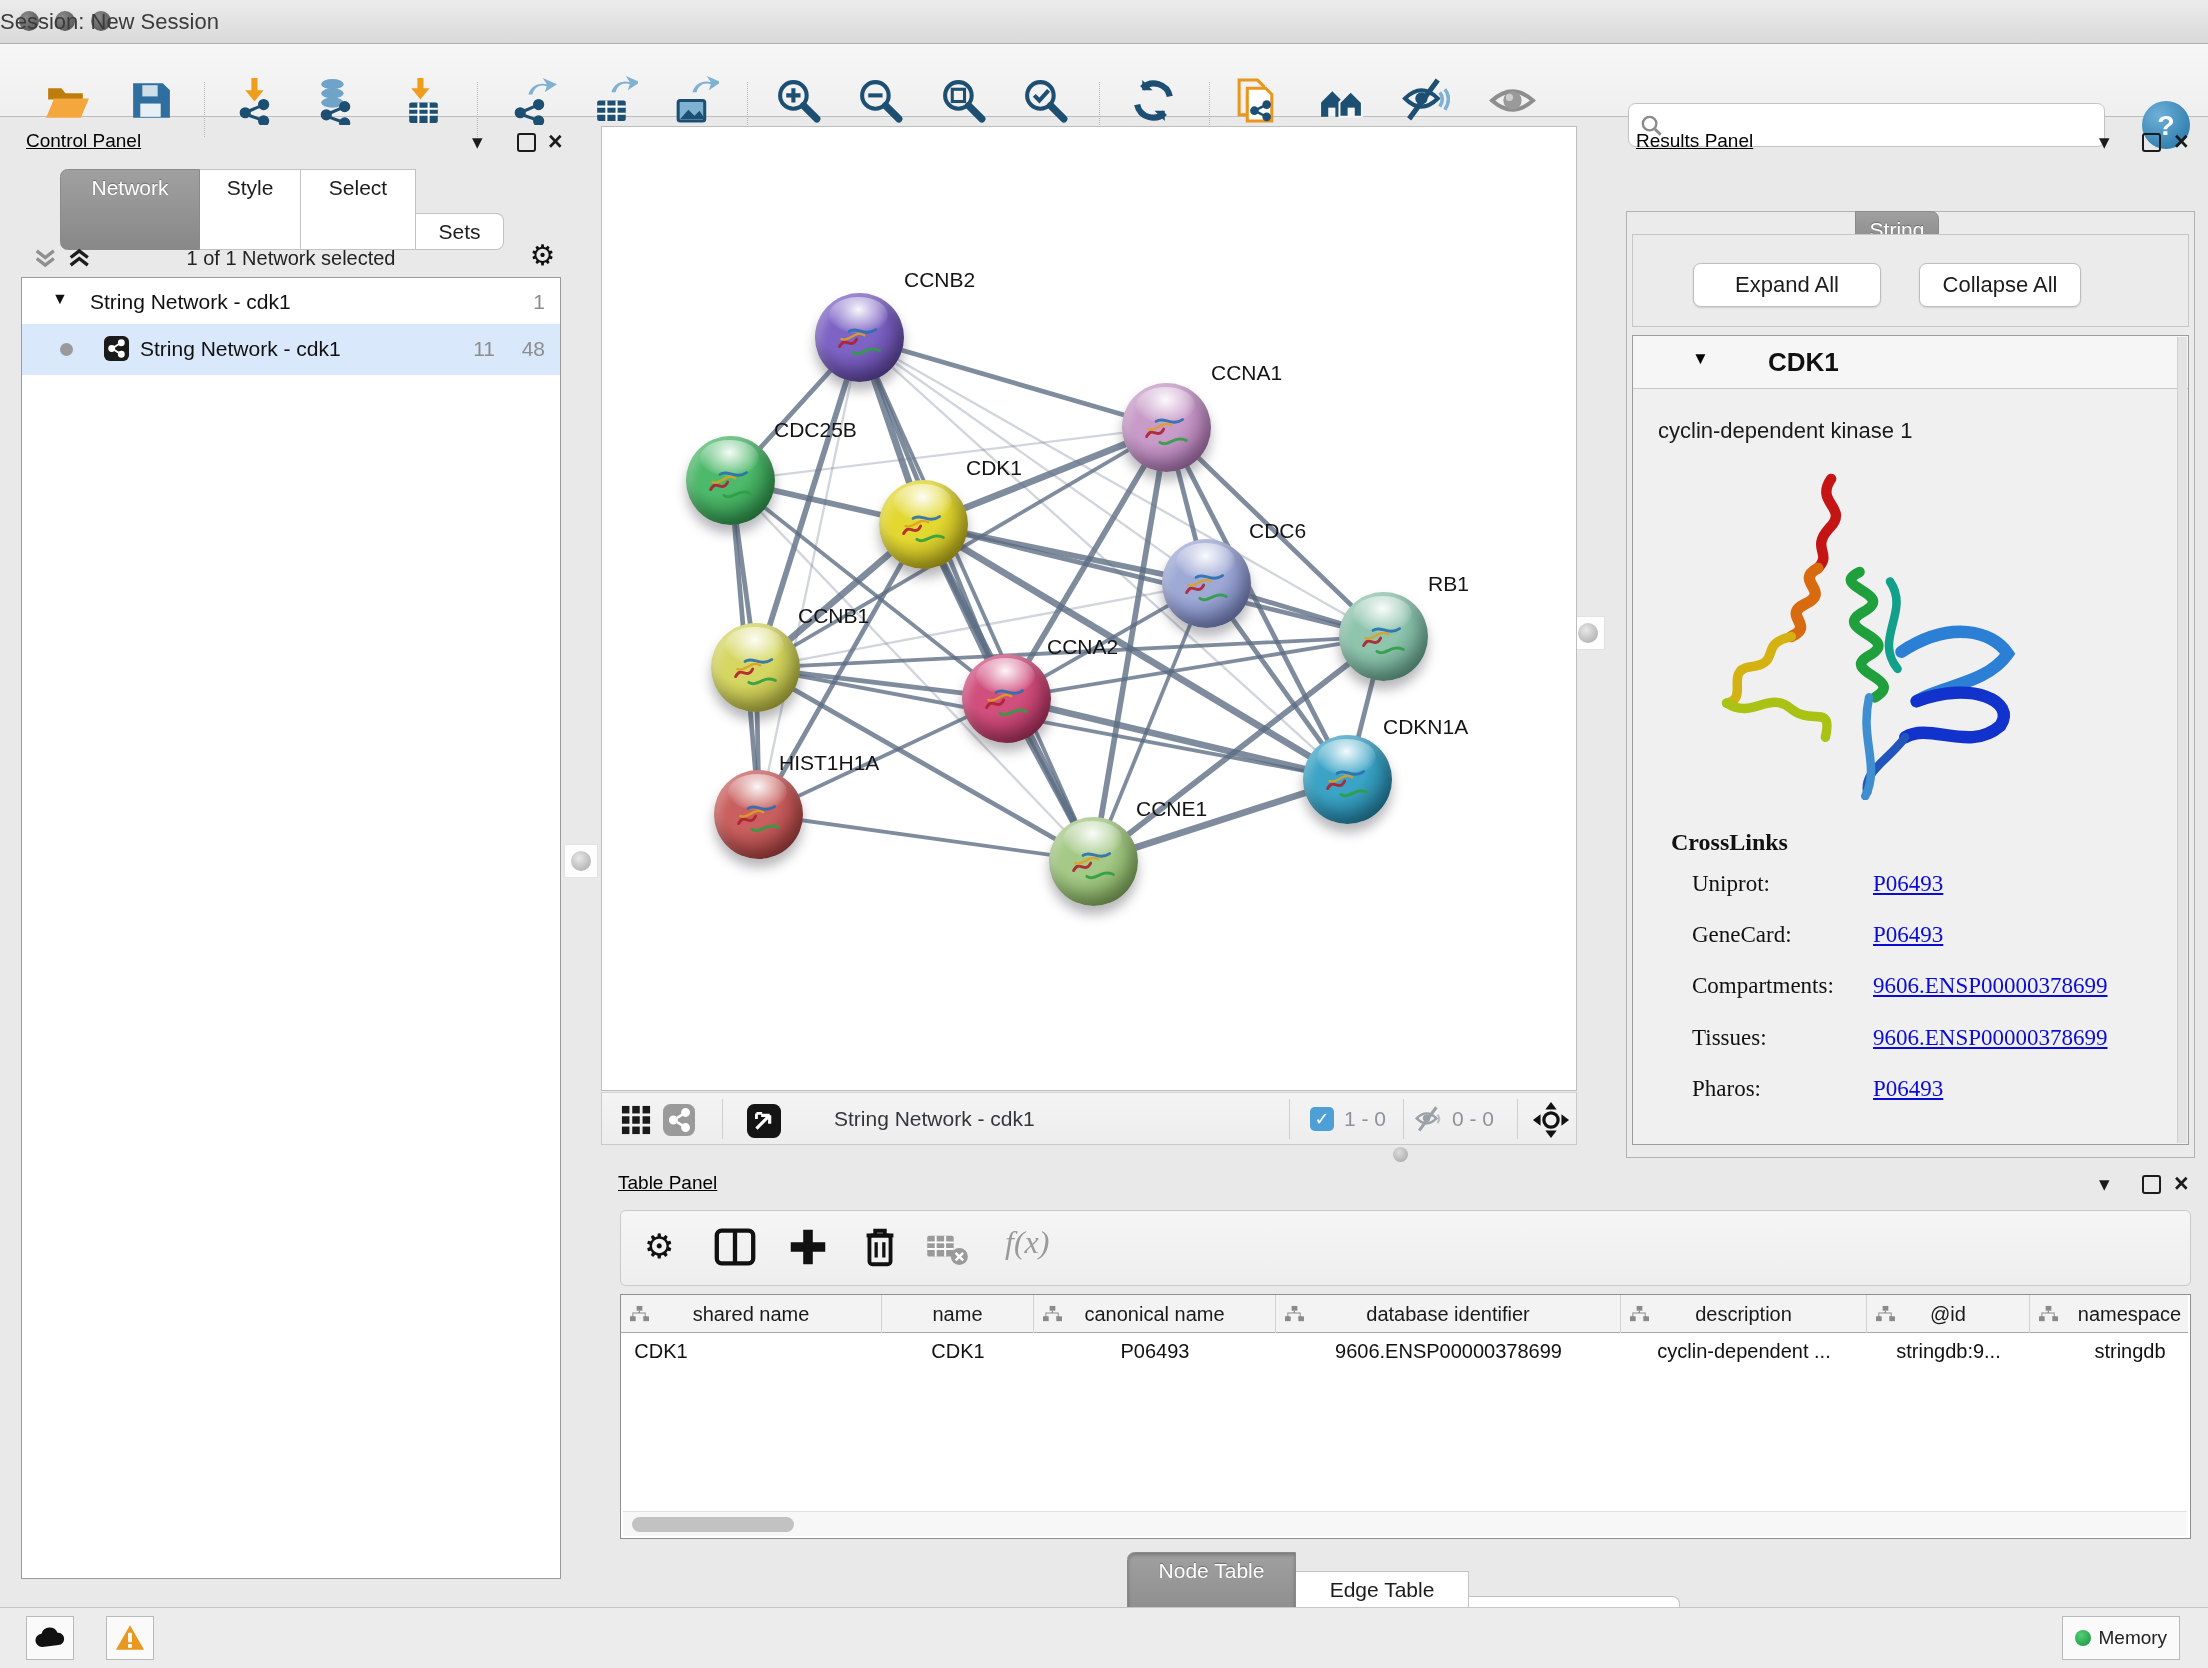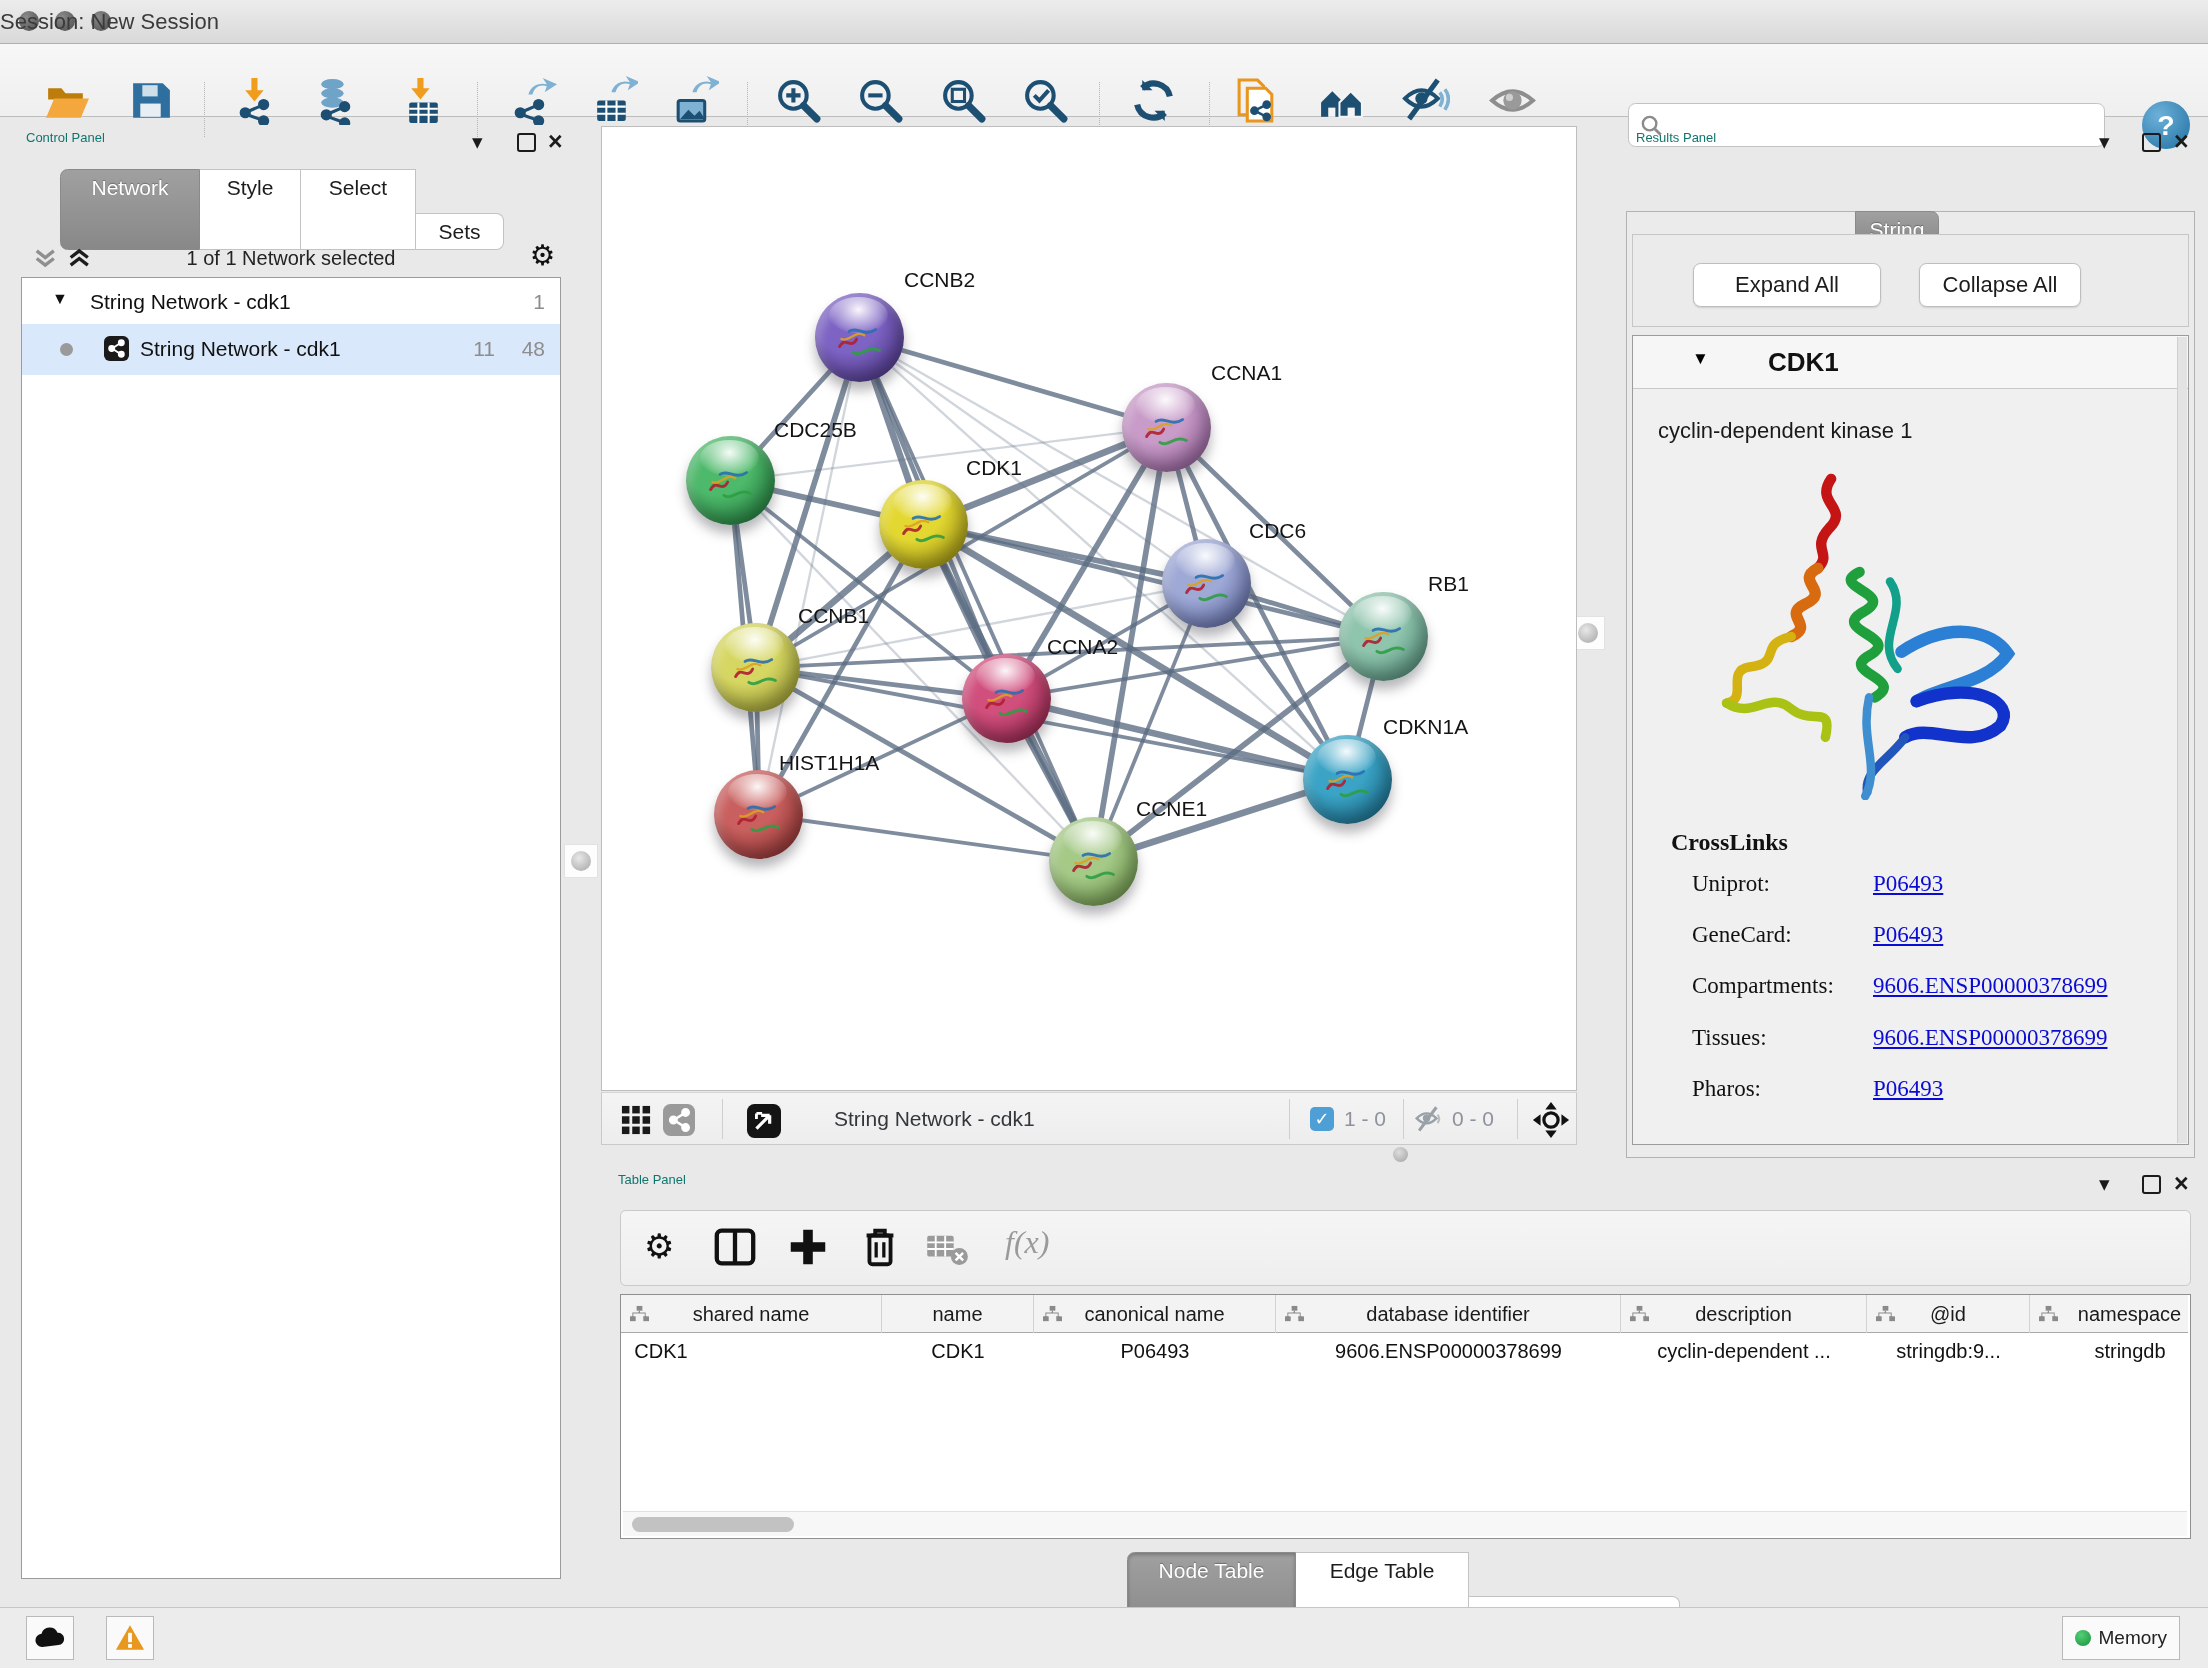--- a/index.html
+++ b/index.html
@@ -21,21 +21,21 @@
   .tbtn svg { width:49px; height:49px; }
   .tsep { position:absolute; top:38px; height:55px; border-left:1.9px dotted #b5b5b5; }
   .searchbox { position:absolute; left:1628px; top:59px; width:477px; height:44px; background:#fff;
     border:1px solid #c2c2c2; border-radius:7.6px; }
   .searchbox svg { position:absolute; left:9.5px; top:8.6px; }
   .helpbtn { position:absolute; left:2142px; top:57px; width:48px; height:48px; border-radius:50%;
     background:radial-gradient(circle at 35% 30%, #6db1da, #2f7cab 80%); color:#fff; font-weight:bold;
     font-size:28.5px; text-align:center; line-height:48px; }
 
   
-  .ptitle { font-size:13px; color:#0f766e; }
+  .ptitle { font-size:19px; color:#000000;text-decoration:underline; }
   .wctl { position:absolute; font-size:21px; color:#1b1b1b; }
   .wctl.sq { width:19px; height:19px; border:2.4px solid #1b1b1b; border-radius:2.9px; }
   .wctl.x { font-weight:bold; font-size:25px; line-height:19px; }
 
   .seg { display:flex; }
   .seg .tab { padding:5.7px 0; text-align:center; font-size:21px; color:#1c1c1c; background:#fff;
     border:1px solid #c3c3c3; border-left-width:0; }
   .seg .tab:first-child { border-left-width:1px; border-radius:7.6px 0 0 7.6px; }
   .seg .tab:last-child { border-radius:0 7.6px 7.6px 0;margin-top:44px; }
   .seg .tab.selected { background:linear-gradient(#a0a0a0,#888888); color:#fff; border-color:#8a8a8a;
@@ -103,21 +103,21 @@
     display:flex; align-items:center; justify-content:center; flex:0 0 auto; overflow:hidden; }
   .th svg { position:absolute; left:7.6px; top:9.5px; }
   .trowdata { position:absolute; left:0; top:38px; height:36px; width:1567px; display:flex; }
   .td { height:36px; font-size:20px; color:#111; display:flex; align-items:center; justify-content:center;
     flex:0 0 auto; overflow:hidden; white-space:nowrap; }
   .td.first { justify-content:flex-start; padding-left:13.3px; }
   .hscroll { position:absolute; left:1.9px; bottom:1.9px; width:1564px; height:25px; background:#f7f7f7; border-top:1px solid #e0e0e0; }
   .hthumb { position:absolute; left:9.5px; top:4.8px; width:162px; height:15px; border-radius:7.6px; background:#c2c2c2; }
   .tp-tabs { position:absolute; left:1127px; top:1552px; }
   .tp-tabs .tab { width:169px; }
-  .tp-tabs .tab:nth-child(2) { width:173px; }
+  .tp-tabs .tab:nth-child(2) { width:173px;margin-top:19px; }
   .tp-tabs .tab:last-child { width:211px; }
   .tp-tabs .tab.selected { box-shadow:inset 0 1.9px 3.8px rgba(0,0,0,.25); }
 
   
   .statusbar { position:absolute; left:0; top:1607px; width:2208px; height:61px; background:#ececec; border-top:1px solid #c6c6c6; }
   .sbtn { position:absolute; top:7.6px; height:44px; background:#fafafa; border:1.4px solid #b9b9b9; display:flex; align-items:center; justify-content:center; }
   .memdot { width:16px; height:16px; border-radius:50%; background:radial-gradient(circle at 38% 32%, #55cf77, #1f9a43 85%); margin-right:7.6px; }
   .memlabel { font-size:19px; color:#222; }
 </style>
 </head>

